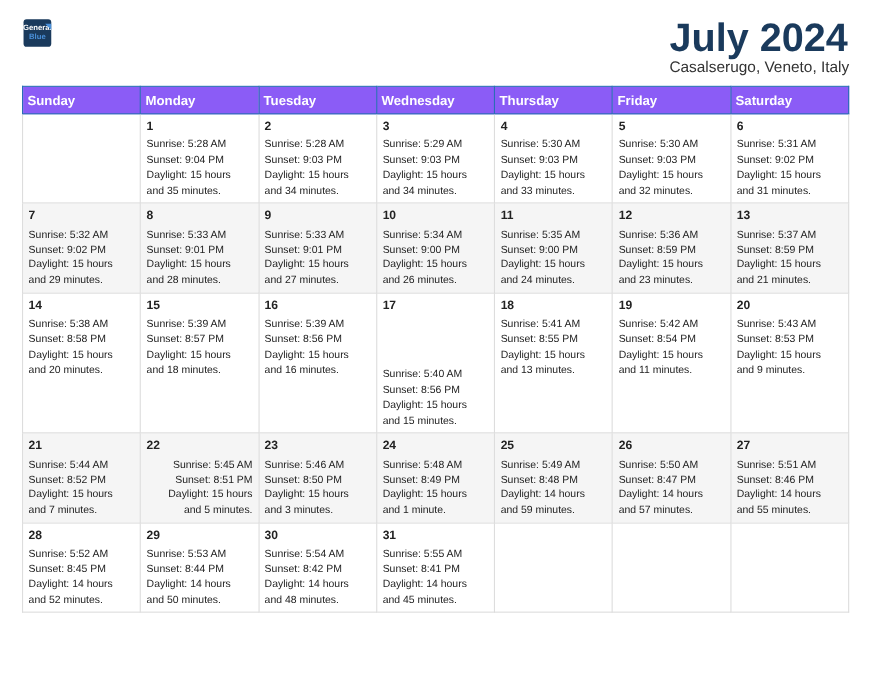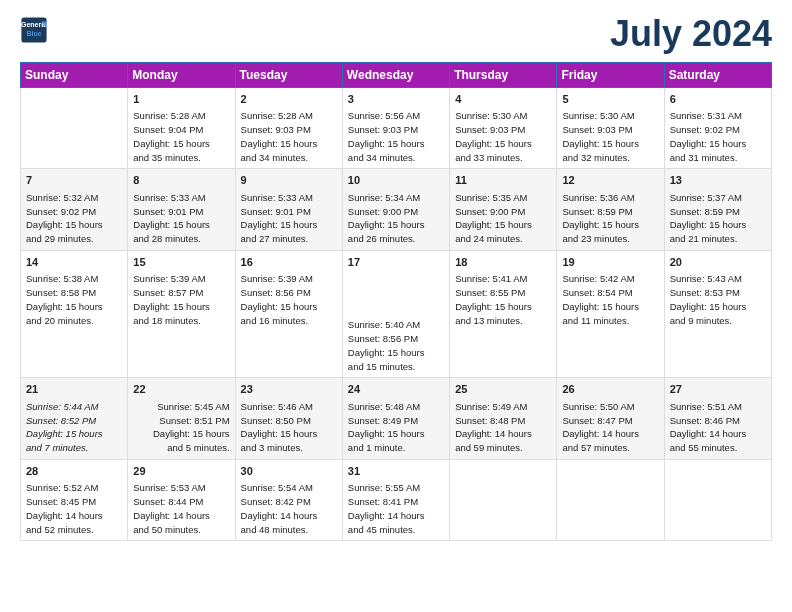--- a/index.html
+++ b/index.html
@@ -40,21 +40,21 @@
     .location {
       font-size: 14px;
       color: #333;
     }
     table {
       width: 100%;
       border-collapse: collapse;
       font-size: 10.5px;
     }
     thead tr th {
-      background-color: #a21caf;
+      background-color: #8b5cf6;
       color: #fff;
       padding: 5px 4px;
       text-align: left;
       font-size: 12px;
       font-weight: bold;
       border: 1px solid #2a6db5;
     }
     tbody tr {
       border-bottom: 1px solid #ccc;
     }
@@ -96,20 +96,21 @@
     <div class="logo">
       <svg class="logo-icon" viewBox="0 0 40 40">
         <rect x="2" y="2" width="36" height="36" rx="4" fill="#1a3a5c"></rect>
         <text x="20" y="16" text-anchor="middle" fill="white" font-size="10" font-weight="bold" font-family="Arial">General</text>
         <text x="20" y="28" text-anchor="middle" fill="#4a90d9" font-size="10" font-weight="bold" font-family="Arial">Blue</text>
         <polygon points="30,8 38,8 38,16" fill="#4a90d9"></polygon>
       </svg>
     </div>
     <div class="title-area">
       <div class="month-title">July 2024</div>
+      <div class="location">Casalserugo, Veneto, Italy</div>
     </div>
   </div>
 
   <table>
     <thead>
       <tr>
         <th>Sunday</th>
         <th>Monday</th>
         <th>Tuesday</th>
         <th>Wednesday</th>
@@ -130,21 +131,21 @@
           </td>
           <td>
             <span class="day-num">2</span>
             <div class="cell-info" style="white-space: pre-line;">Sunrise: 5:28 AM
 Sunset: 9:03 PM
 Daylight: 15 hours
 and 34 minutes.</div>
           </td>
           <td>
             <span class="day-num">3</span>
-            <div class="cell-info" style="white-space: pre-line;">Sunrise: 5:56 AM
+            <div class="cell-info" style="white-space: pre-line;">Sunrise: 5:29 AM
 Sunset: 9:03 PM
 Daylight: 15 hours
 and 34 minutes.</div>
           </td>
           <td>
             <span class="day-num">4</span>
             <div class="cell-info" style="white-space: pre-line;">Sunrise: 5:30 AM
 Sunset: 9:03 PM
 Daylight: 15 hours
 and 33 minutes.</div>
@@ -262,21 +263,21 @@
             <span class="day-num">20</span>
             <div class="cell-info" style="white-space: pre-line;">Sunrise: 5:43 AM
 Sunset: 8:53 PM
 Daylight: 15 hours
 and 9 minutes.</div>
           </td>
         </tr>
         <tr>
           <td>
             <span class="day-num">21</span>
-            <div class="cell-info" style="white-space: pre-line; font-style: italic;">Sunrise: 5:44 AM
+            <div class="cell-info" style="white-space: pre-line;">Sunrise: 5:44 AM
 Sunset: 8:52 PM
 Daylight: 15 hours
 and 7 minutes.</div>
           </td>
           <td>
             <span class="day-num">22</span>
             <div class="cell-info" style="white-space: pre-line; text-align: right;">Sunrise: 5:45 AM
 Sunset: 8:51 PM
 Daylight: 15 hours
 and 5 minutes.</div>

